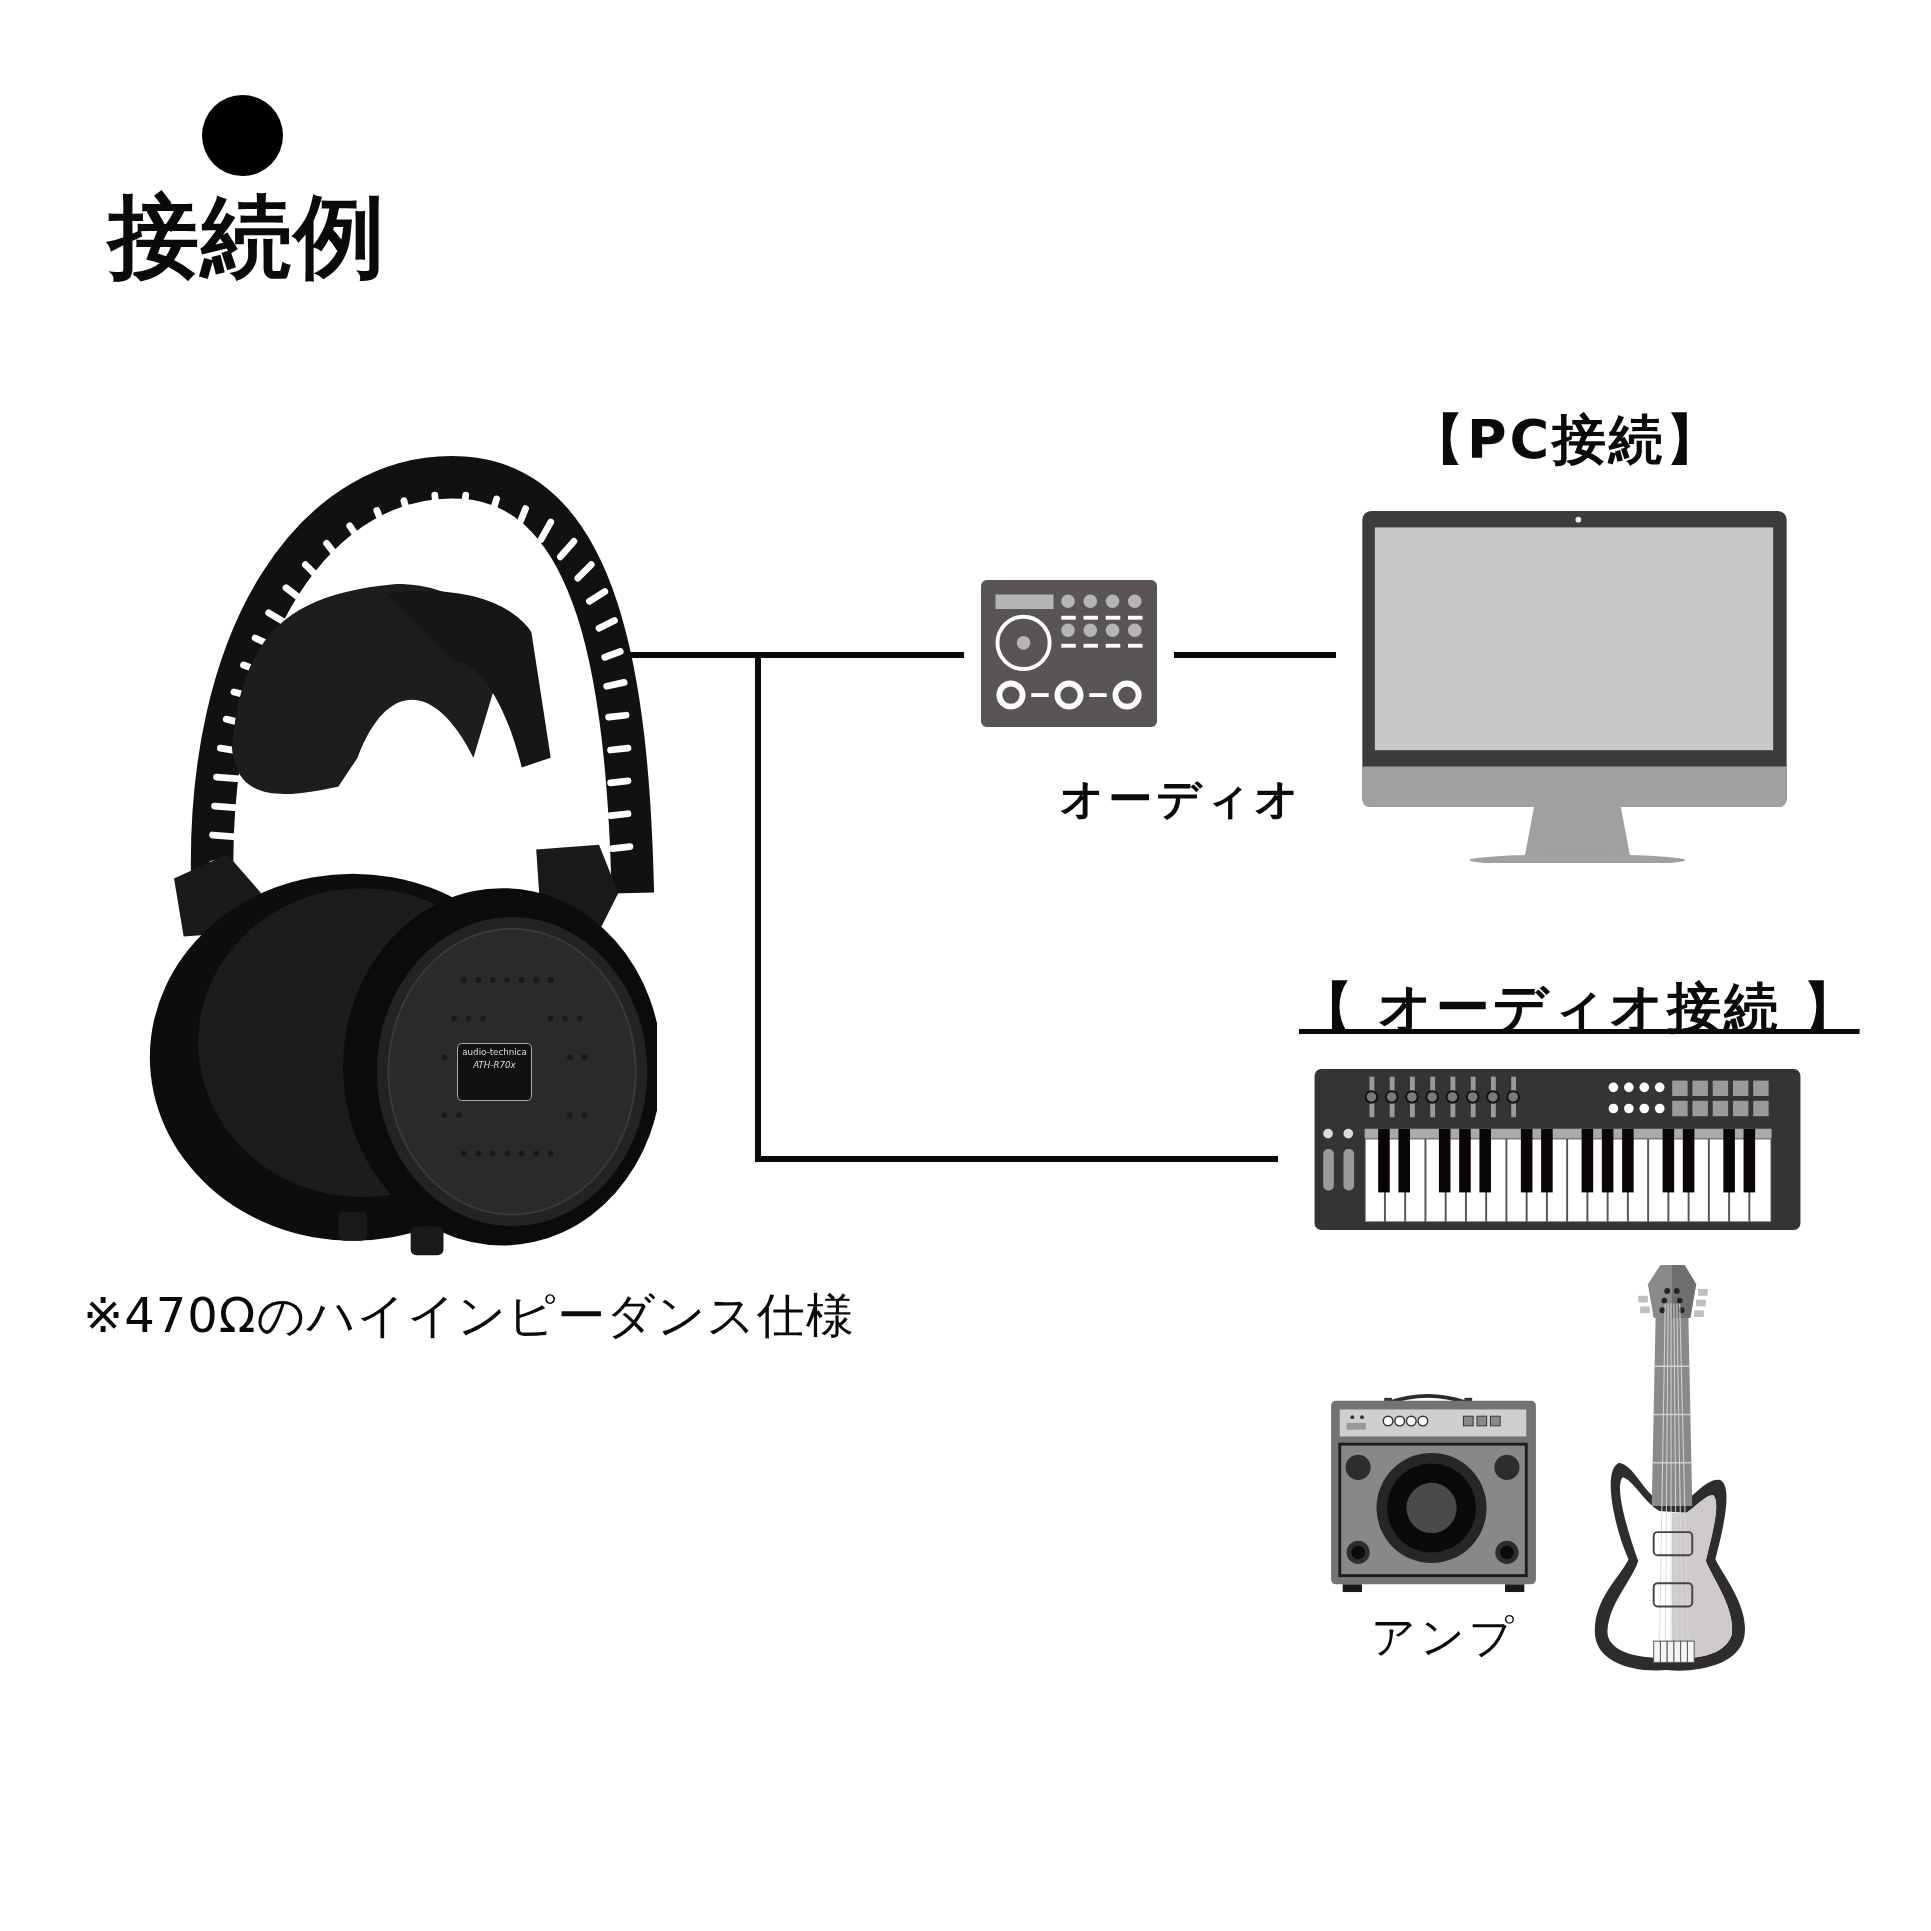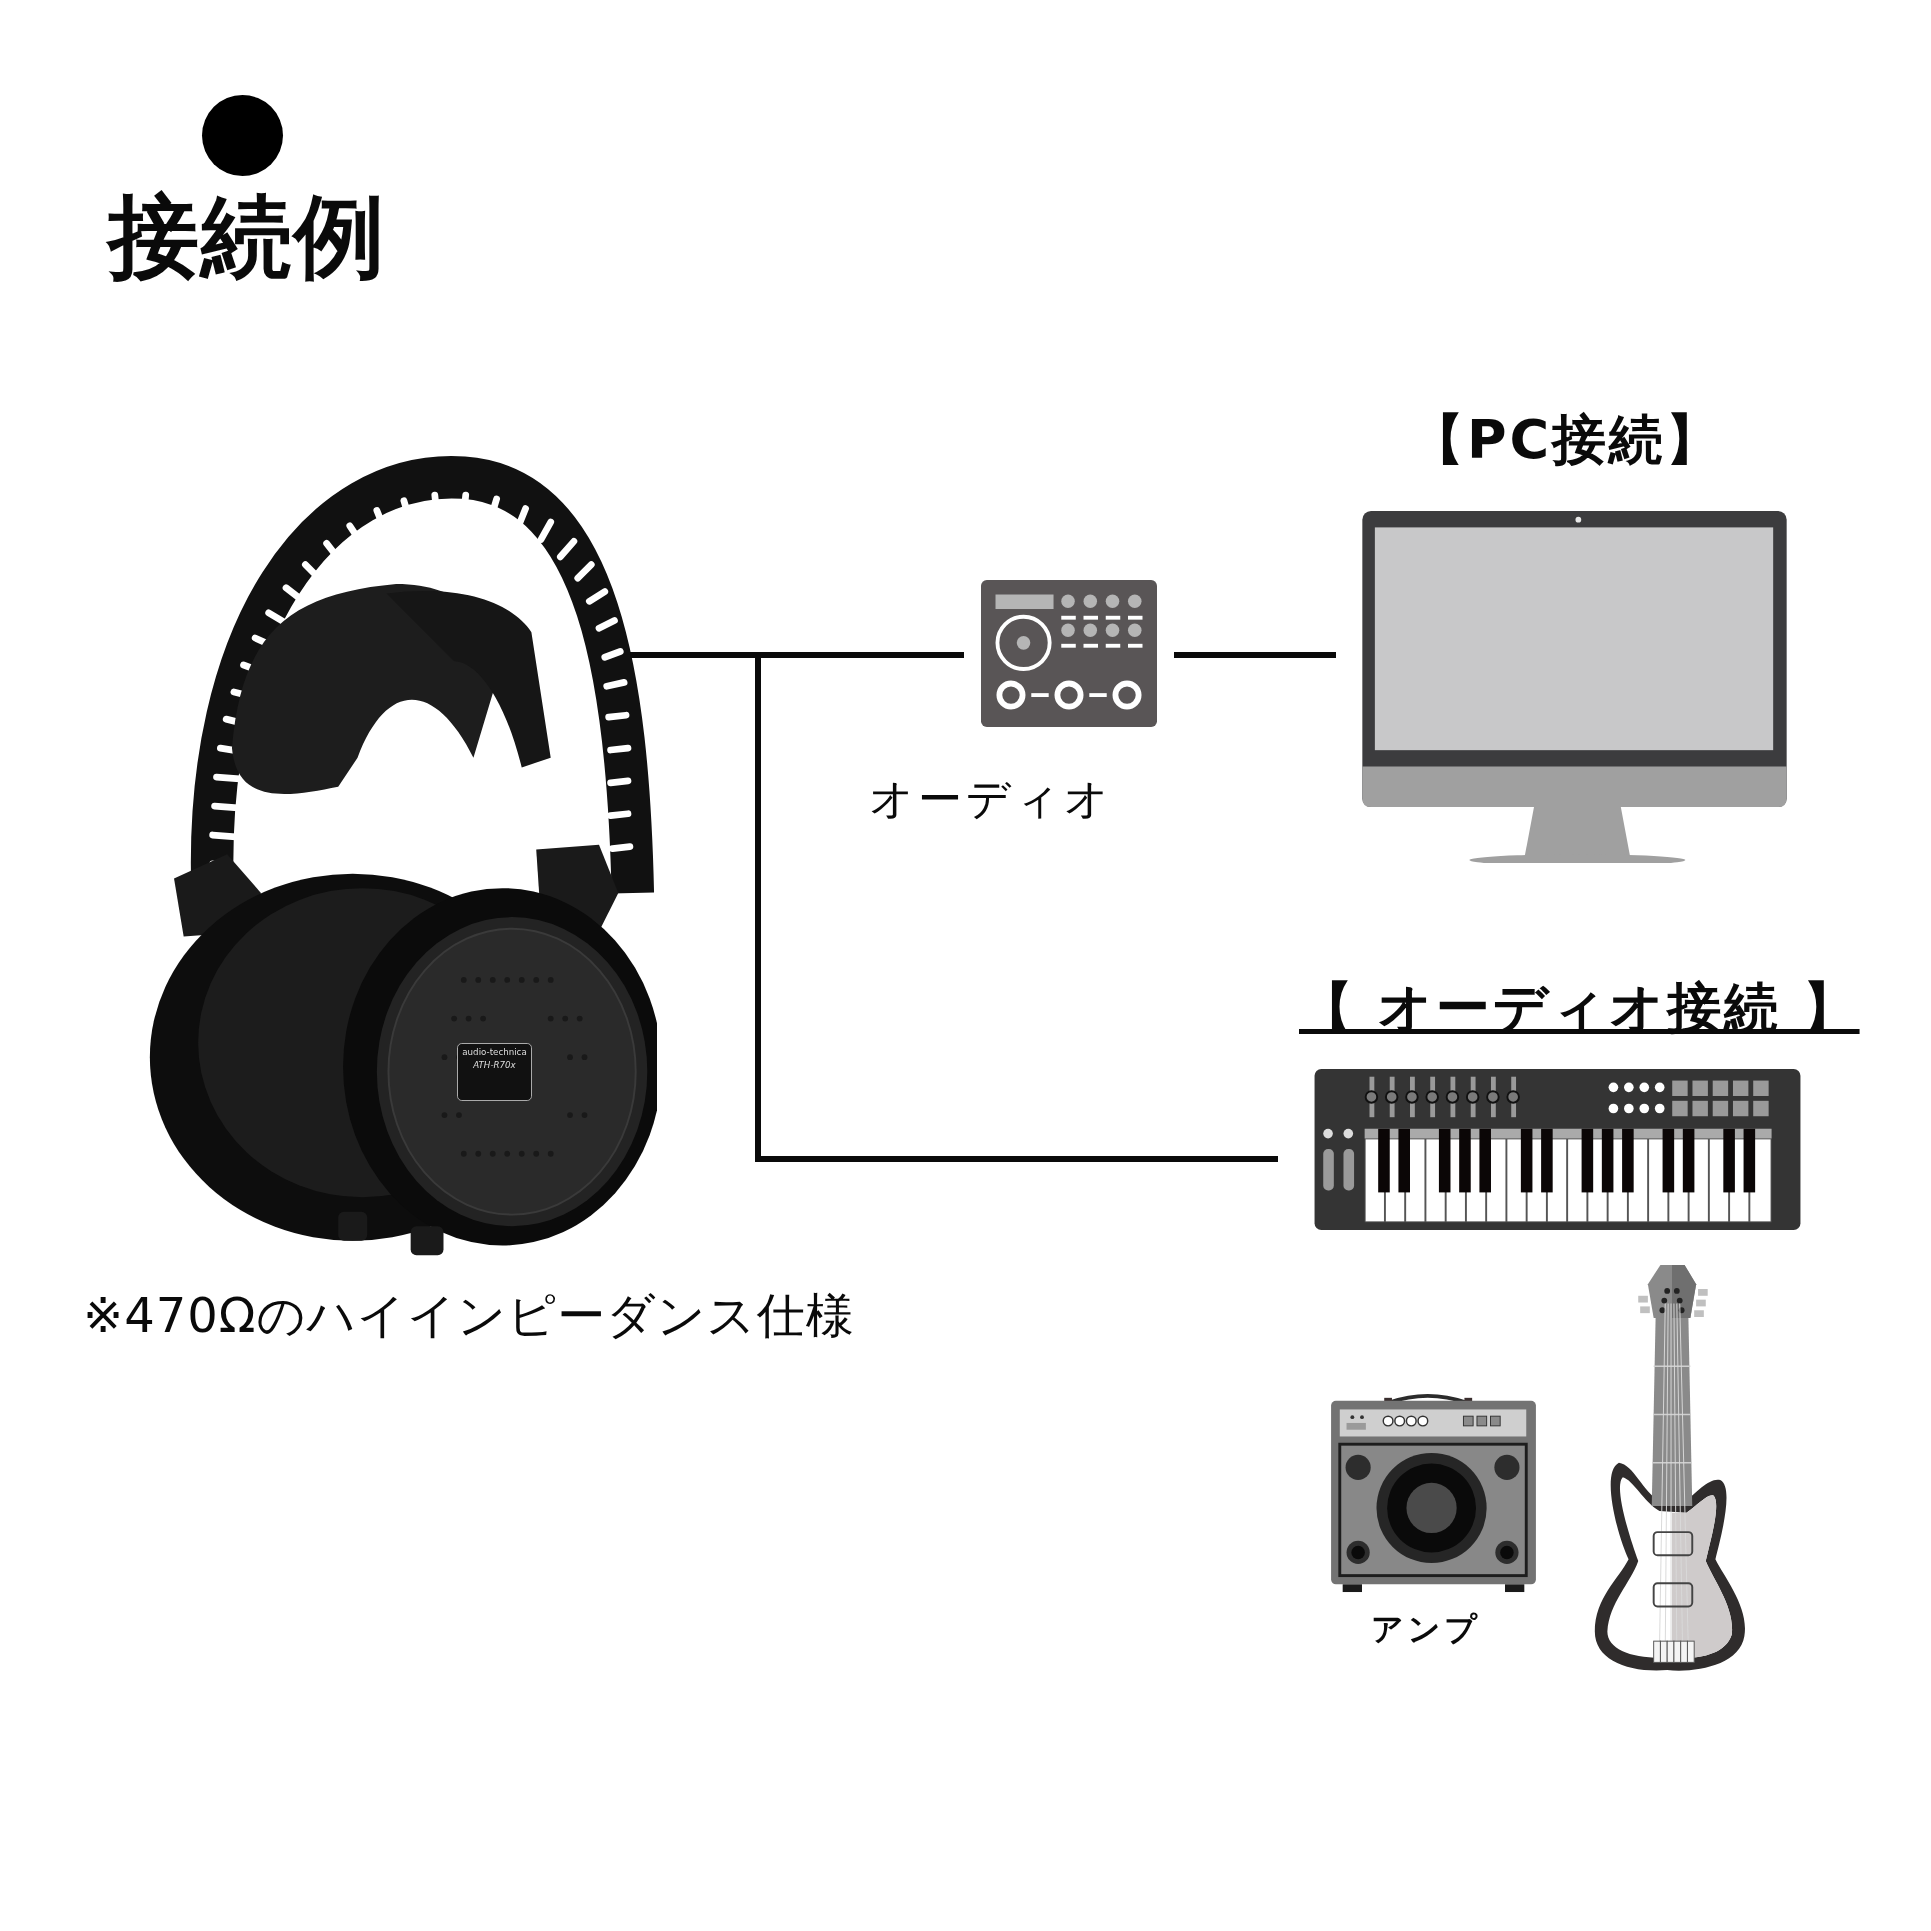--- a/index.html
+++ b/index.html
@@ -2,21 +2,21 @@
 <html><head>
 <meta charset="utf-8">
 <style>
   html, body { margin: 0; padding: 0; background: #ffffff; }
   body { width: 1931px; height: 1931px; position: relative; overflow: hidden;
          font-family: "DejaVu Sans", "Liberation Sans", sans-serif; color: #0a0a0a; }
   .abs { position: absolute; }
   .title { left: 108px; top: 95px; display: flex; align-items: center; font-size: 91px; font-weight: bold; letter-spacing: 1.9px; flex-direction: column; }
   .title .dot { width: 81px; height: 81px; border-radius: 50%; background: #000; margin-right: 9.7px; }
   .hdr { font-weight: bold; font-size: 54px; white-space: nowrap; letter-spacing: 2.9px; }
-  .lbl { font-weight: normal; font-size: 44px; text-align: left; line-height: 60px; white-space: nowrap; letter-spacing: 3.9px; }
+  .lbl { font-weight: bold; font-size: 44px; text-align: right; line-height: 60px; white-space: nowrap; letter-spacing: 3.9px; }
   .note { font-weight: normal; font-size: 48px; white-space: nowrap; letter-spacing: 1px; }
   .line { background: #0a0a0a; }
   svg { display: block; }
 </style>
 </head>
 <body>
 
 <div class="abs title">
   <div class="dot"></div>
   <span>接続例</span>
@@ -302,21 +302,21 @@
     <circle cx="104" cy="119" r="46" fill="#0a0a0a"></circle>
     <circle cx="104" cy="119" r="26" fill="#4a4a4a"></circle>
     <circle cx="28" cy="165" r="12" fill="#2d2d2d"></circle>
       <circle cx="28" cy="165" r="7" fill="#0a0a0a"></circle>
     <circle cx="182" cy="165" r="12" fill="#2d2d2d"></circle>
       <circle cx="182" cy="165" r="7" fill="#0a0a0a"></circle>
     <rect x="12" y="198" width="20" height="8" fill="#1a1a1a"></rect>
       <rect x="180" y="198" width="20" height="8" fill="#1a1a1a"></rect>
   </svg>
 </div>
-<div class="abs" style="left:1371px; top:1608px; font-weight:bold; font-size:32px; letter-spacing:3.9px;">アンプ</div>
+<div class="abs" style="left:1371px; top:1608px; font-weight:normal; font-size:44px; letter-spacing:3.9px;">アンプ</div>
 
 <div class="abs" style="left:1590px; top:1260px;">
   <svg width="164" height="415" viewBox="0 0 170 430">
 
     <path d="M30 210 C 45 212, 55 240, 72 250 L 100 250 C 110 240, 125 225, 135 228 C 150 235, 135 290, 130 310 C 140 330, 165 360, 160 390 C 155 420, 110 428, 80 425 C 40 428, 5 415, 5 385 C 5 350, 30 330, 40 310 C 30 290, 10 220, 30 210 Z" fill="#2f2c2c"></path>
     <path d="M34 225 C 45 228, 55 250, 72 260 L 100 262 C 110 255, 122 242, 128 244 C 136 252, 125 290, 120 312 C 128 332, 150 360, 147 388 C 140 410, 110 414, 82 412 C 45 414, 18 404, 18 385 C 20 355, 42 335, 50 312 C 42 290, 24 235, 34 225 Z" fill="#ffffff"></path>
     <path d="M85 262 L 100 262 C 110 255, 122 242, 128 244 C 136 252, 125 290, 120 312 C 128 332, 150 360, 147 388 C 140 410, 110 414, 85 412 Z" fill="#cfcbcb"></path>
 
     <path d="M68 60 L 102 60 L 106 255 L 64 255 Z" fill="#8a8a8a"></path>
     <g stroke="#cfcfcf" stroke-width="1.5">

